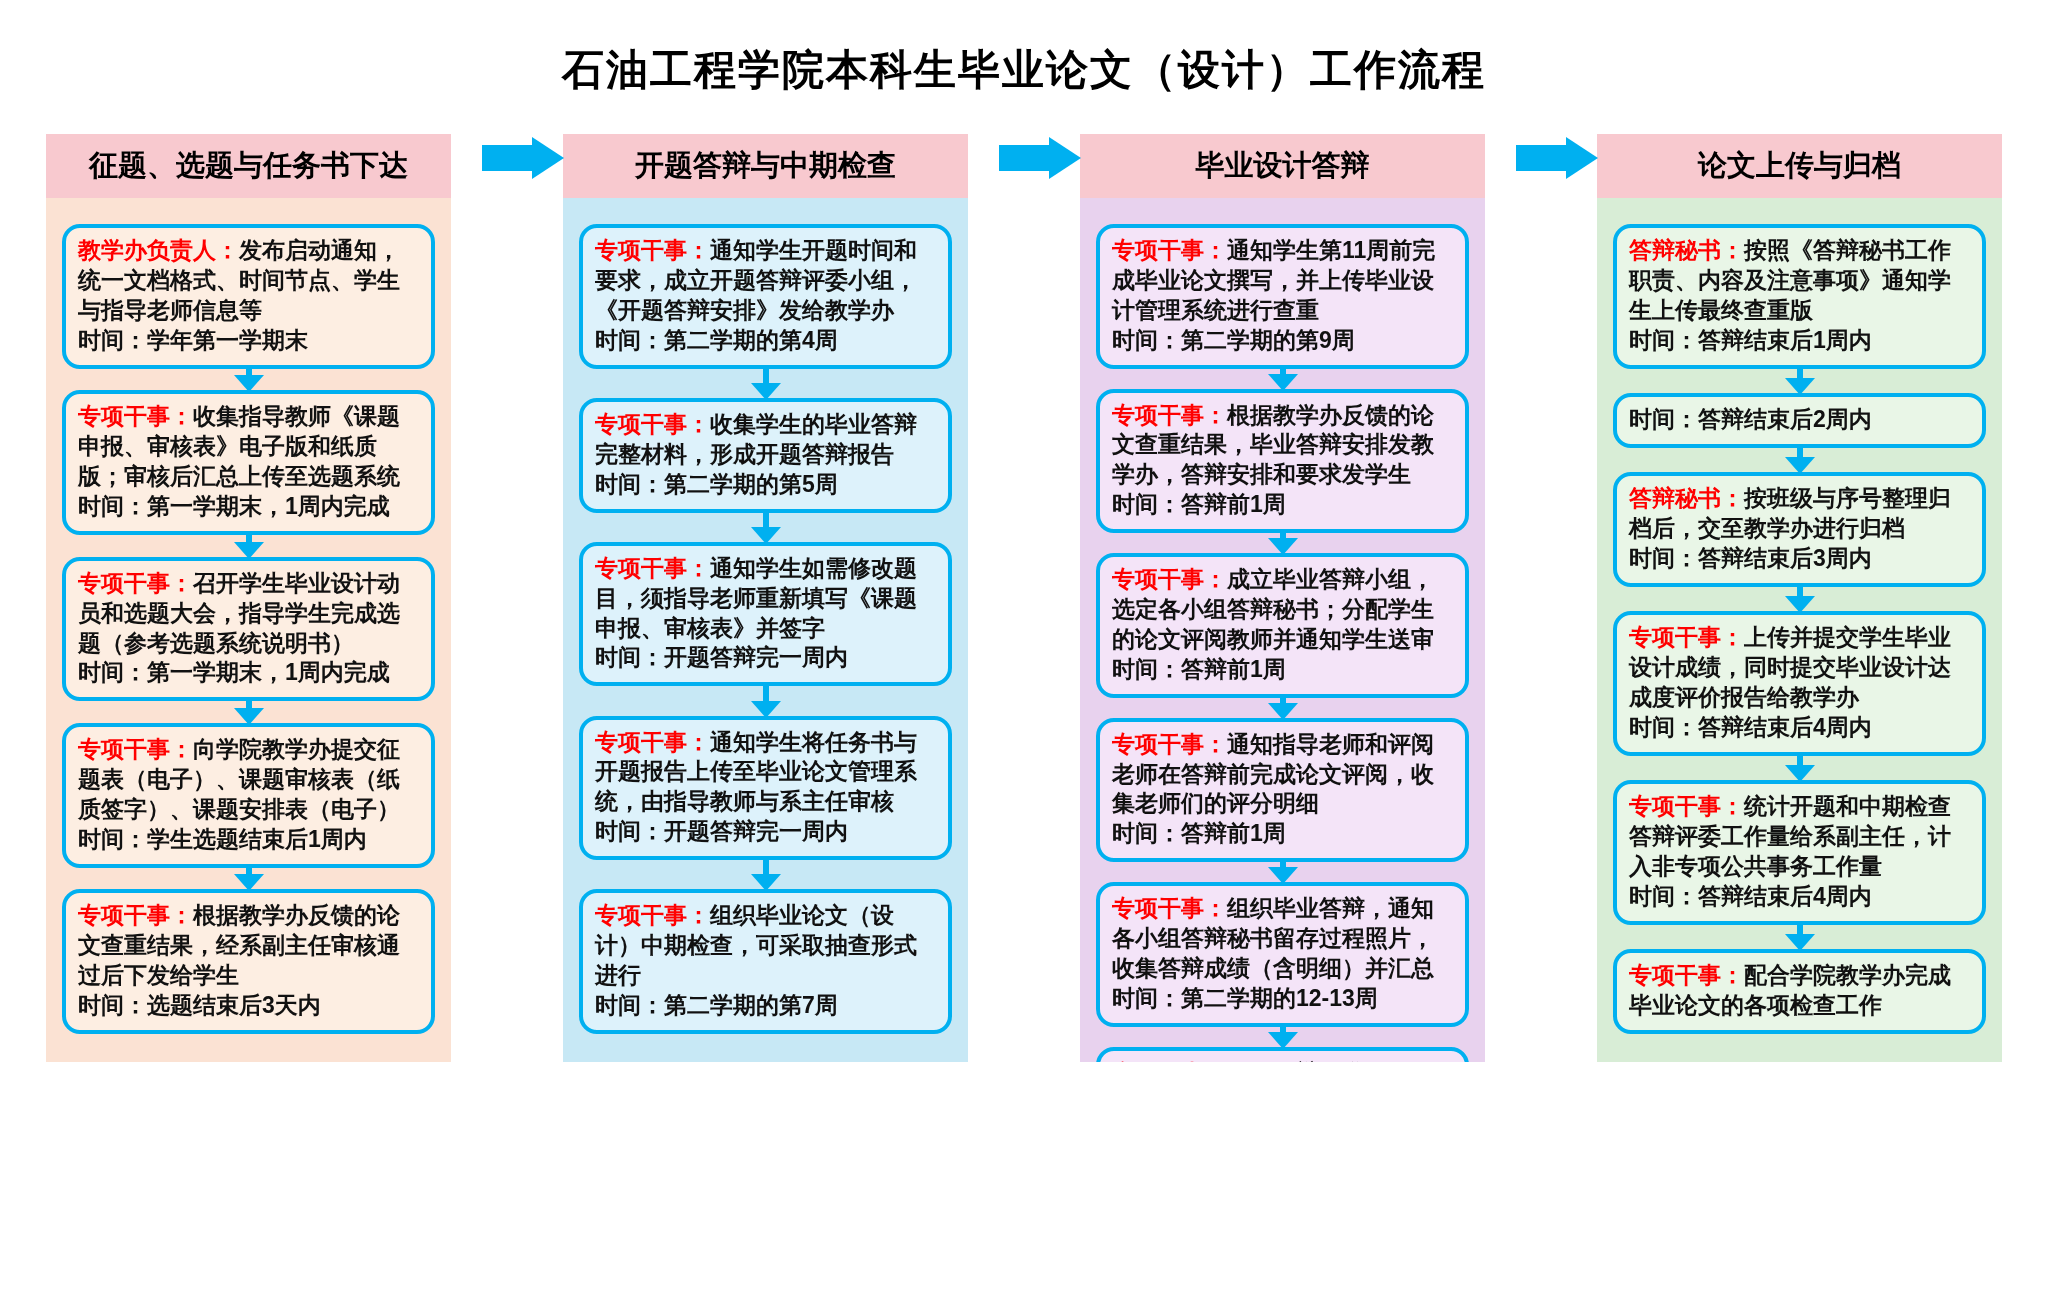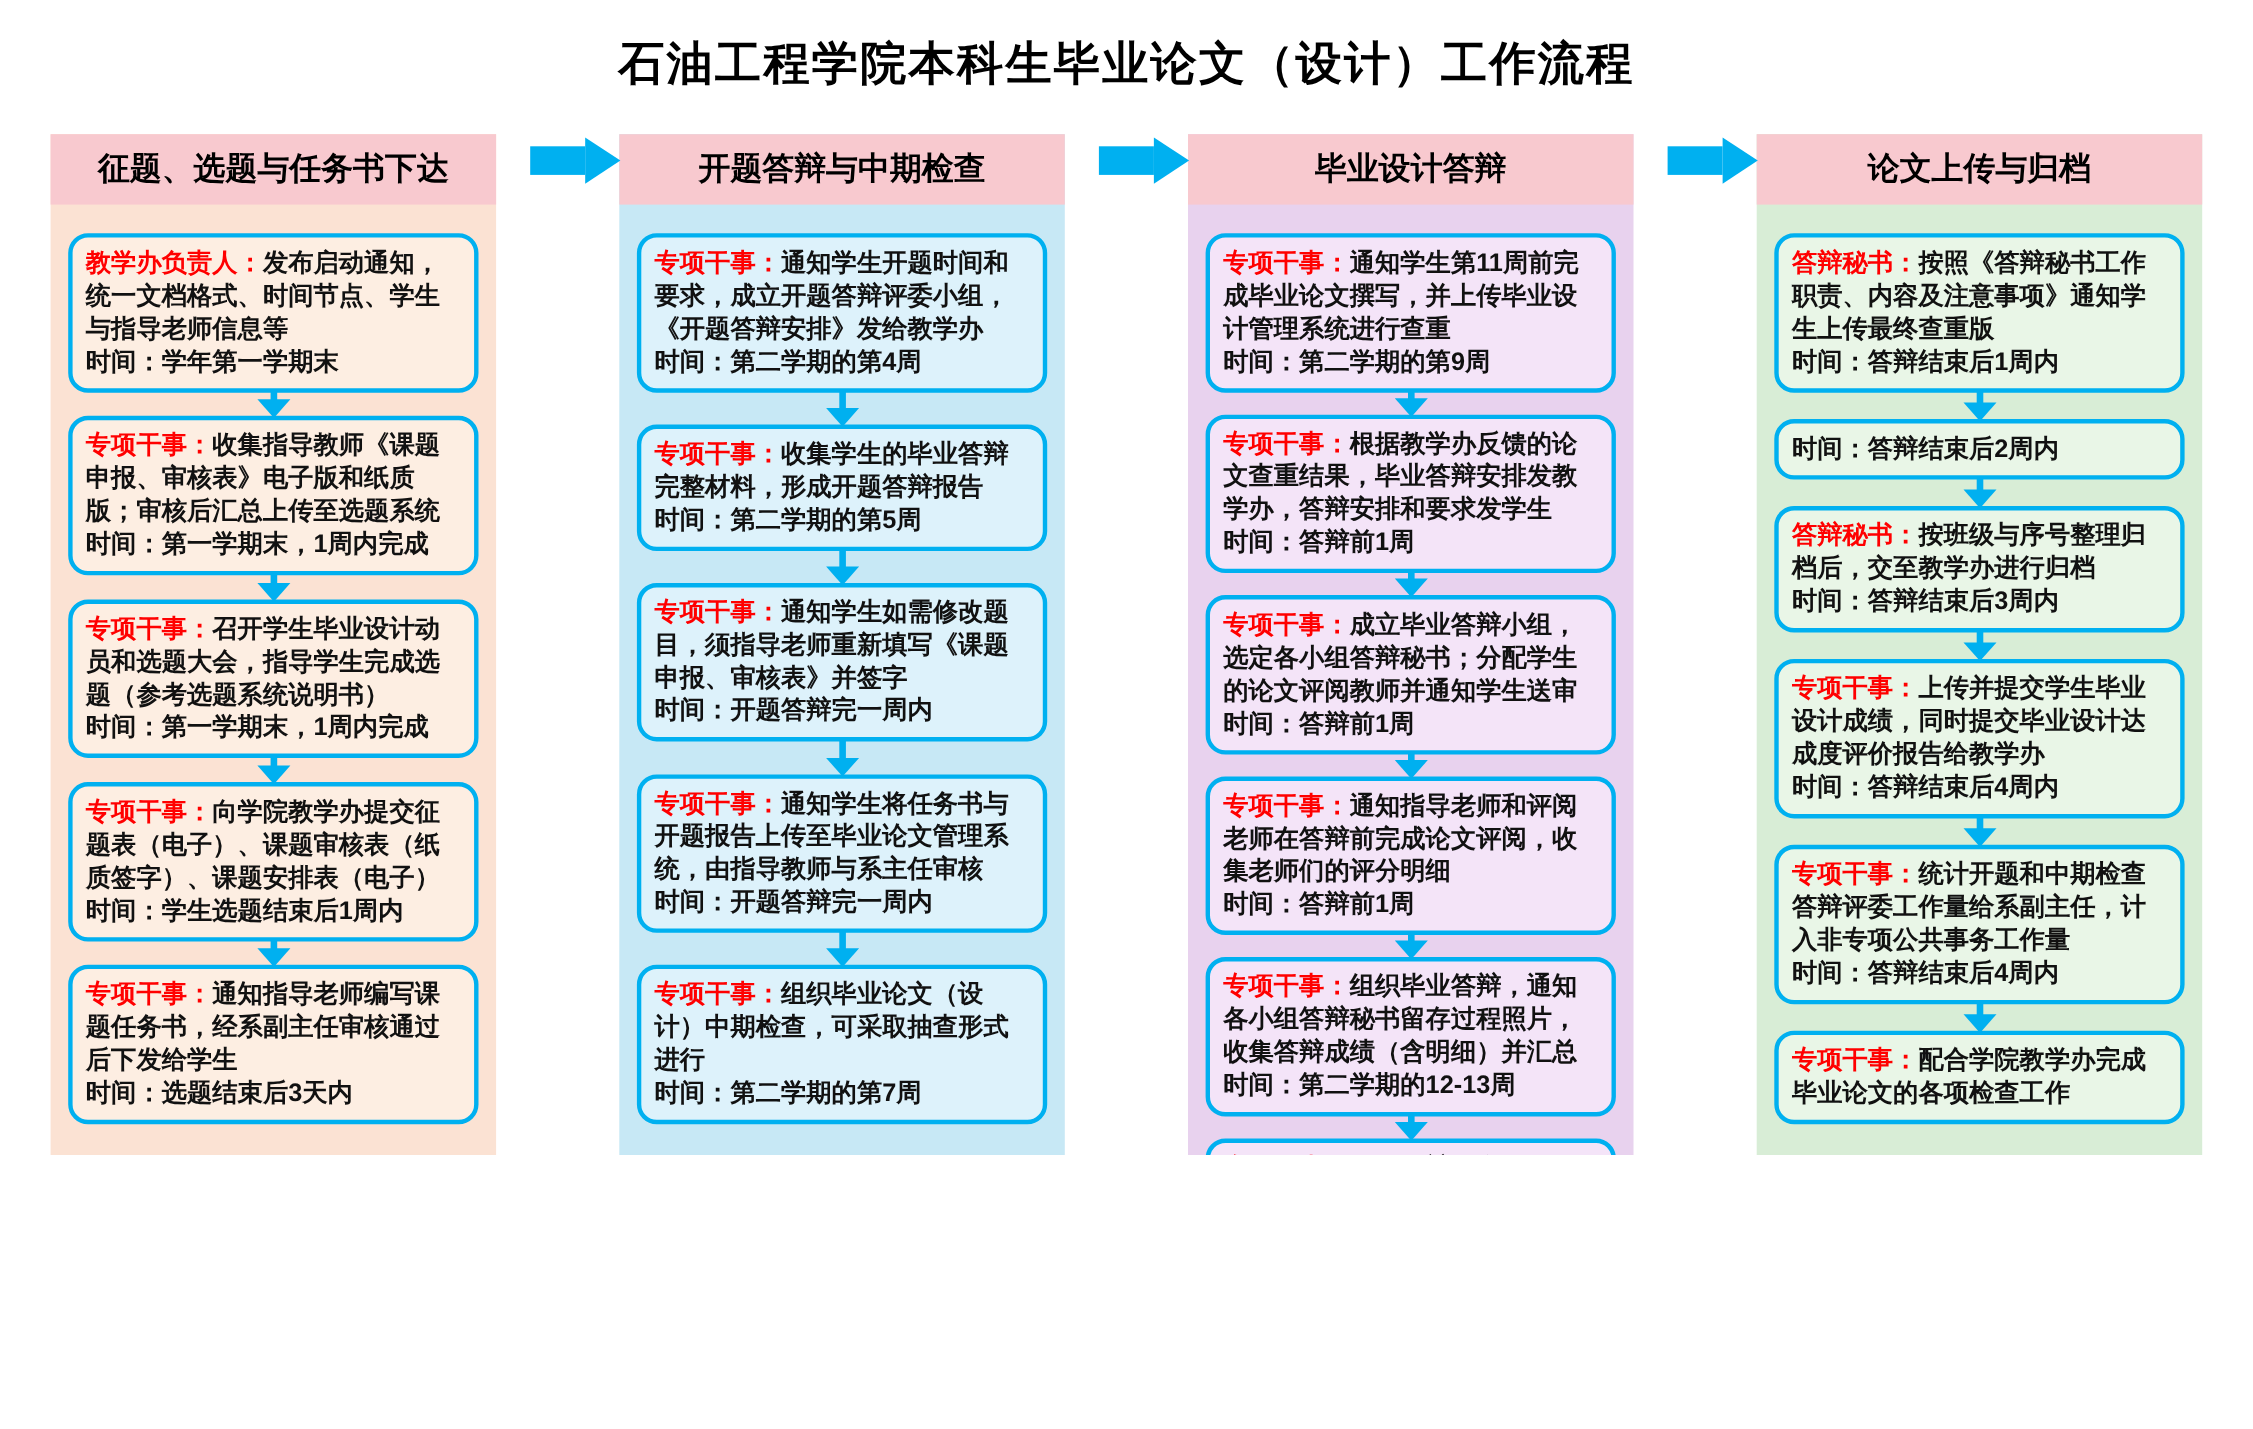--- a/index.html
+++ b/index.html
@@ -4,21 +4,21 @@
 <style>
   html,body{margin:0;padding:0;background:#ffffff;}
   .canvas{
     position:relative;
     width:2048px;height:1299px;
     background:#ffffff;
     font-family:"Liberation Sans","DejaVu Sans",sans-serif;
     overflow:hidden;
   }
   .page-title{
-    margin:0;
+    margin:12px;
     padding-top:30px;
     text-align:center;
     font-size:42px;
     font-weight:bold;
     color:#000000;
     letter-spacing:2px;
   }
   .flow{
     display:flex;
     align-items:flex-start;
@@ -132,21 +132,21 @@
             <div class="steptext"><span class="role">专项干事：</span><span class="btxt">召开学生毕业设计动员和选题大会，指导学生完成选题（参考选题系统说明书）</span></div>
             <div class="time">时间：第一学期末，1周内完成</div>
           </div>
           <div class="varrow"></div>
           <div class="step">
             <div class="steptext"><span class="role">专项干事：</span><span class="btxt">向学院教学办提交征题表（电子）、课题审核表（纸质签字）、课题安排表（电子）</span></div>
             <div class="time">时间：学生选题结束后1周内</div>
           </div>
           <div class="varrow"></div>
           <div class="step">
-            <div class="steptext"><span class="role">专项干事：</span><span class="btxt">通知指导老师编写课题任务书，经系副主任审核通过后下发给学生</span></div>
+            <div class="steptext"><span class="role">专项干事：</span><span class="btxt">根据教学办反馈的论文查重结果，经系副主任审核通过后下发给学生</span></div>
             <div class="time">时间：选题结束后3天内</div>
           </div>
         </div>
       </div>
       <div class="gap">
         <div class="harrow"></div>
       </div>
       <div class="col" style="--colbg: #c7e8f5; --boxbg: #ddf2fb; --headbg: #f8c9cf;">
         <div class="colhead">开题答辩与中期检查</div>
         <div class="colbody">

